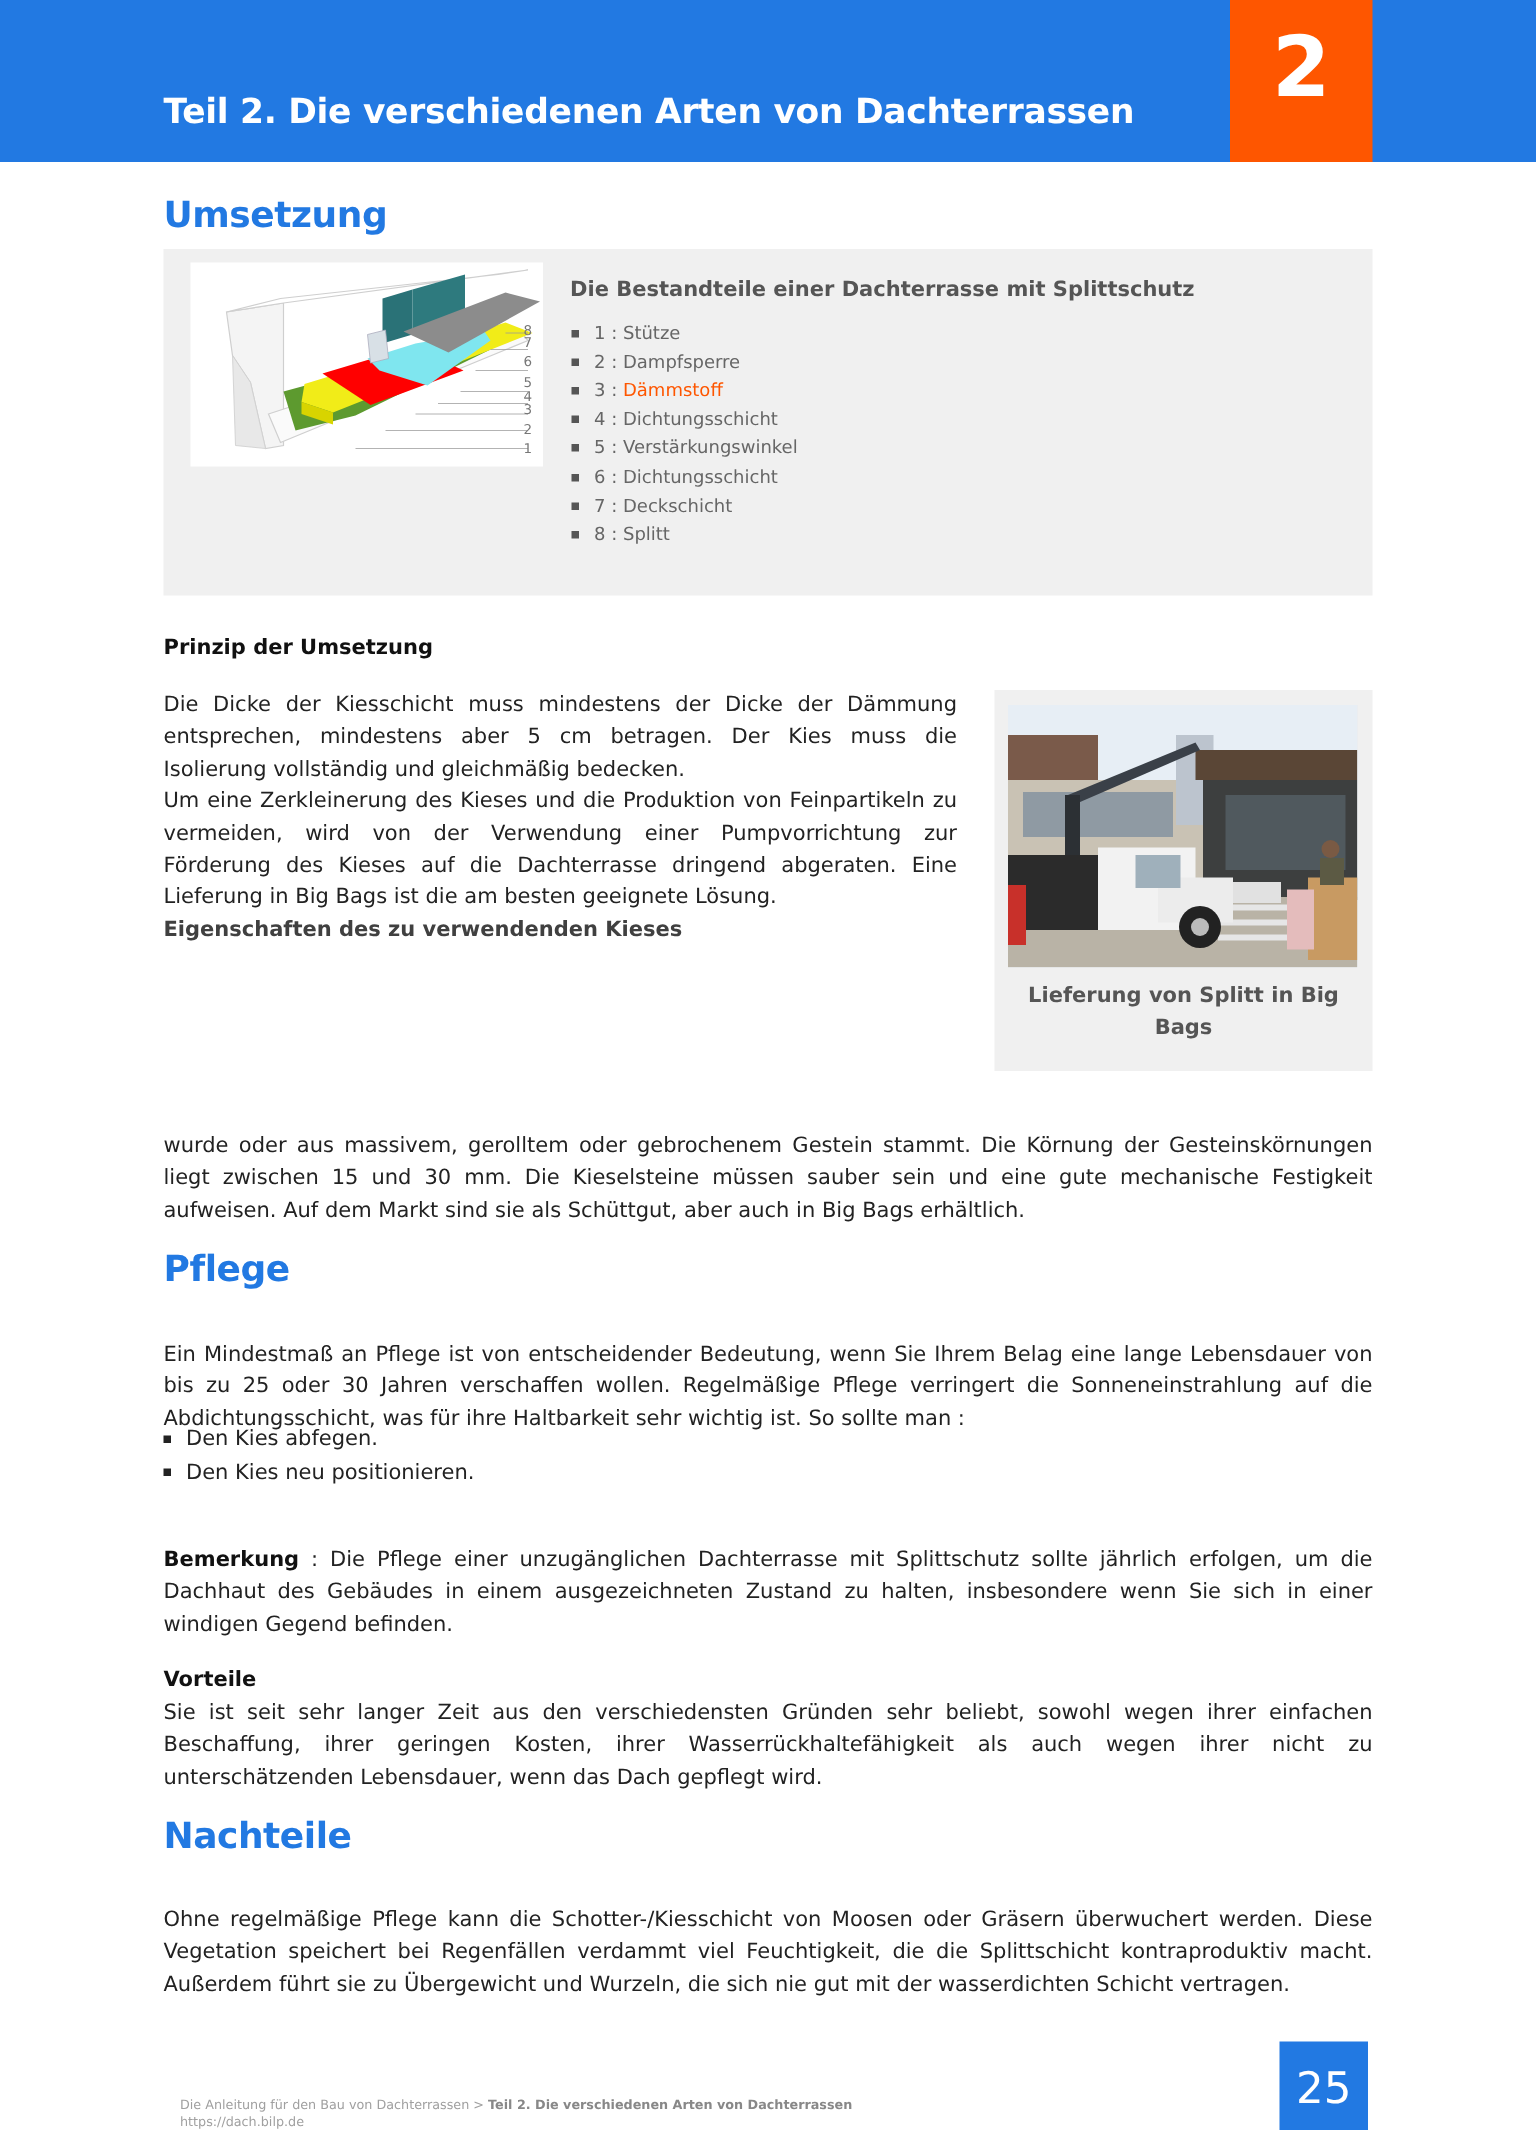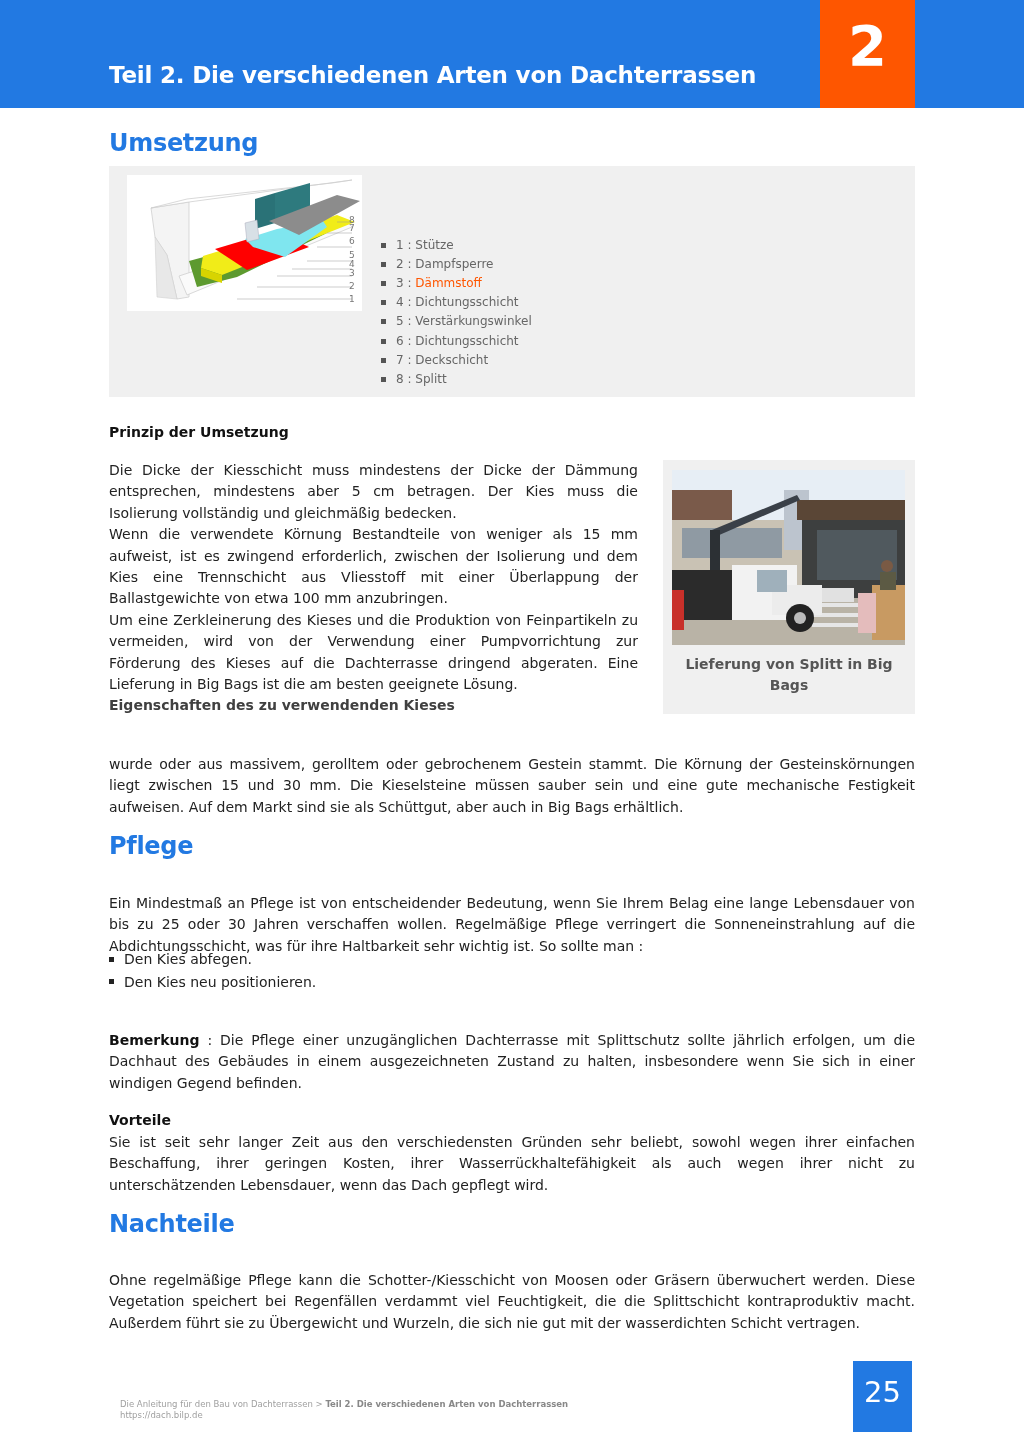--- a/index.html
+++ b/index.html
@@ -8,40 +8,40 @@
 
   .header-bar { position: absolute; left: 0; top: 0; width: 1024px; height: 108px; background: #2279e2; }
   .header-title { position: absolute; left: 109px; top: 62px; font-size: 23px; font-weight: bold; color: #ffffff; letter-spacing: -0.2px; }
   .chapter-box { position: absolute; left: 820px; top: 0; width: 95px; height: 108px; background: #fe5600; color: #fff; font-size: 56px; font-weight: bold; text-align: center; line-height: 92px; }
 
   .h2 { position: absolute; left: 109px; font-size: 24px; font-weight: bold; color: #2279e2; letter-spacing: -0.3px; }
 
   .diagram-panel { position: absolute; left: 109px; top: 166px; width: 806px; height: 231px; background: #f0f0f0; }
   .diagram-img { position: absolute; left: 18px; top: 9px; width: 235px; height: 136px; background: #ffffff; }
   .diagram-title { position: absolute; left: 271px; top: 19px; font-size: 14px; font-weight: bold; color: #555; }
-  .legend { position: absolute; left: 272px; top: 70px; list-style: none; text-align: center; }
+  .legend { position: absolute; left: 272px; top: 47px; list-style: none; text-align: center; }
   .legend li { font-size: 12px; color: #666; height: 19.1px; line-height: 19px; display: flex; align-items: center; }
   .legend .bullet { width: 5px; height: 5px; background: #555; display: inline-block; margin-right: 10px; }
   .legend .hl { color: #fe5600; }
 
   .text { position: absolute; font-size: 14px; line-height: 21.4px; color: #222; text-align: justify; }
   .text b { color: #111; }
   .sub-h { position: absolute; left: 109px; font-size: 14px; font-weight: bold; color: #111; }
 
   .photo-panel { position: absolute; left: 663px; top: 460px; width: 252px; height: 254px; background: #f0f0f0; }
   .photo { position: absolute; left: 9px; top: 10px; width: 233px; height: 175px; overflow: hidden; }
   .photo-caption { position: absolute; left: 10px; top: 194px; width: 232px; text-align: center; font-size: 14px; font-weight: bold; color: #555; line-height: 20.5px; }
 
   .bullets { position: absolute; left: 109px; top: 948px; list-style: none; }
   .bullets li { font-size: 14px; color: #222; height: 22.6px; line-height: 22px; display: flex; align-items: center; }
   .bullets .sq { width: 5px; height: 5px; background: #222; display: inline-block; margin-right: 10px; }
 
   .footer-text { position: absolute; left: 120px; top: 1386px; font-size: 8.5px; color: #a0a0a0; line-height: 11px; margin-top: 13px; }
   .footer-text b { color: #888; }
-  .page-box { position: absolute; left: 853px; top: 1361px; width: 59px; height: 71px; background: #2279e2; color: #fff; font-size: 29px; text-align: center; line-height: 62px; }
+  .page-box { position: absolute; left: 853px; top: 1361px; width: 59px; height: 59px; background: #2279e2; color: #fff; font-size: 29px; text-align: center; line-height: 62px; }
 </style>
 </head>
 <body>
 
 <div class="header-bar">
   <div class="header-title">Teil 2. Die verschiedenen Arten von Dachterrassen</div>
 </div>
 <div class="chapter-box">2</div>
 
 <div class="h2" style="top:129px;">Umsetzung</div>
@@ -87,20 +87,21 @@
         <text x="222" y="56">7</text>
         <text x="222" y="69">6</text>
         <text x="222" y="83">5</text>
         <text x="222" y="92">4</text>
         <text x="222" y="101">3</text>
         <text x="222" y="114">2</text>
         <text x="222" y="127">1</text>
       </g>
     </svg>
   </div>
+  <div class="diagram-title">Die Bestandteile einer Dachterrasse mit Splittschutz</div>
   <ul class="legend">
     <li>
         <span class="bullet"></span>
         <span>1 : Stütze</span>
       </li>
     <li>
         <span class="bullet"></span>
         <span>2 : Dampfsperre</span>
       </li>
     <li>
@@ -128,21 +129,20 @@
         <span class="bullet"></span>
         <span>8 : Splitt</span>
       </li>
   </ul>
 </div>
 
 <div class="sub-h" style="top:424px;">Prinzip der Umsetzung</div>
 
 <div class="text" style="left:109px; top:460px; width:529px;">
   <p>Die Dicke der Kiesschicht muss mindestens der Dicke der Dämmung entsprechen, mindestens aber 5 cm betragen. Der Kies muss die Isolierung vollständig und gleichmäßig bedecken.</p>
-  <p>Wenn die verwendete Körnung Bestandteile von weniger als 15 mm aufweist, ist es zwingend erforderlich, zwischen der Isolierung und dem Kies eine Trennschicht aus Vliesstoff mit einer Überlappung der Ballastgewichte von etwa 100 mm anzubringen.</p>
   <p>Um eine Zerkleinerung des Kieses und die Produktion von Feinpartikeln zu vermeiden, wird von der Verwendung einer Pumpvorrichtung zur Förderung des Kieses auf die Dachterrasse dringend abgeraten. Eine Lieferung in Big Bags ist die am besten geeignete Lösung.</p>
   <p style="font-weight:bold; color:#404040;">Eigenschaften des zu verwendenden Kieses</p>
 </div>
 
 <div class="photo-panel">
   <div class="photo">
     <svg width="233" height="175" viewBox="0 0 233 175">
       <rect width="233" height="175" fill="#cfd9e2"></rect>
       <rect x="0" y="0" width="233" height="60" fill="#e7eef5"></rect>
       <rect x="0" y="20" width="60" height="60" fill="#7a5a4a"></rect>

